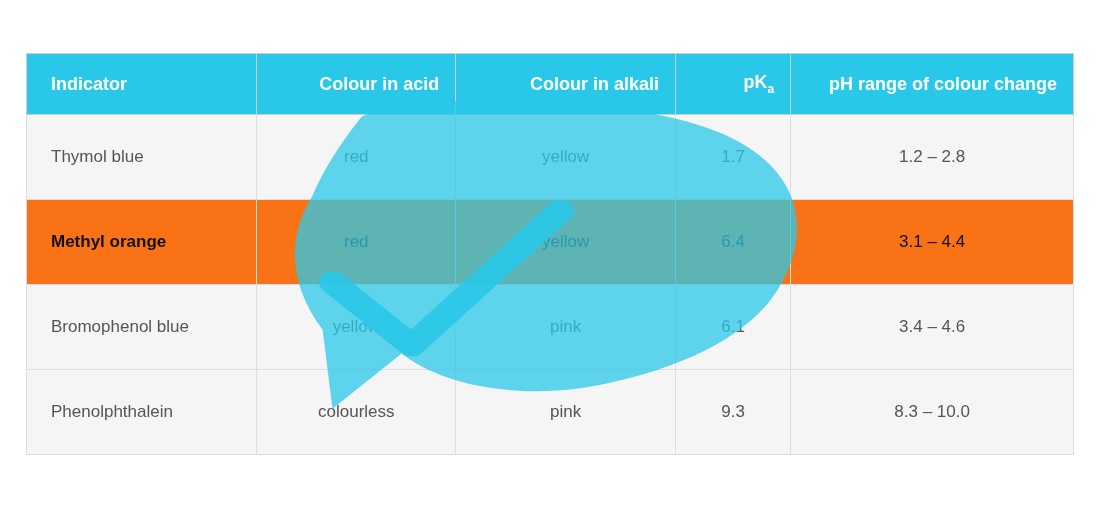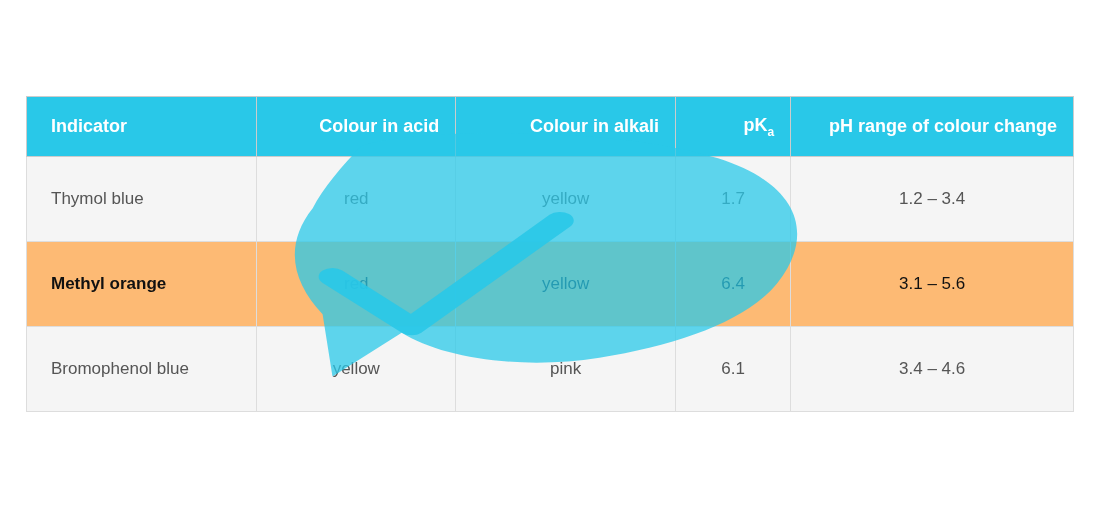--- a/index.html
+++ b/index.html
@@ -50,21 +50,21 @@
     
     tbody tr {
       border: 1px solid #ddd;
     }
 
     tbody tr.light-row {
       background-color: #f5f5f5;
     }
 
     tbody tr.white-row {
-      background-color: #fdba74;
+      background-color: #f97316;
     }
 
     tbody tr td {
       padding: 32px 16px;
       text-align: center;
       font-size: 17px;
       color: #555;
       border: 1px solid #ddd;
     }
 
@@ -129,35 +129,42 @@
         </th>
         <th>pH range of colour change</th>
       </tr>
     </thead>
     <tbody id="table-body">
     <tr class="light-row">
           <td>Thymol blue</td>
           <td>red</td>
           <td>yellow</td>
           <td>1.7</td>
-          <td>1.2 – 3.4</td>
+          <td>1.2 – 2.8</td>
         </tr>
         <tr class="bold-row white-row">
           <td>Methyl orange</td>
           <td>red</td>
           <td>yellow</td>
           <td>6.4</td>
-          <td>3.1 – 5.6</td>
+          <td>3.1 – 4.4</td>
         </tr>
         <tr class="light-row">
           <td>Bromophenol blue</td>
           <td>yellow</td>
           <td>pink</td>
           <td>6.1</td>
           <td>3.4 – 4.6</td>
+        </tr>
+        <tr class="light-row">
+          <td>Phenolphthalein</td>
+          <td>colourless</td>
+          <td>pink</td>
+          <td>9.3</td>
+          <td>8.3 – 10.0</td>
         </tr>
       </tbody>
   </table>
 
   <svg class="arrow-overlay" viewBox="0 0 1060 508" preserveAspectRatio="none">
 
     <path d="M 340 80 
              C 400 50, 600 50, 700 100
              C 780 140, 800 220, 760 300
              C 730 360, 660 400, 580 420

